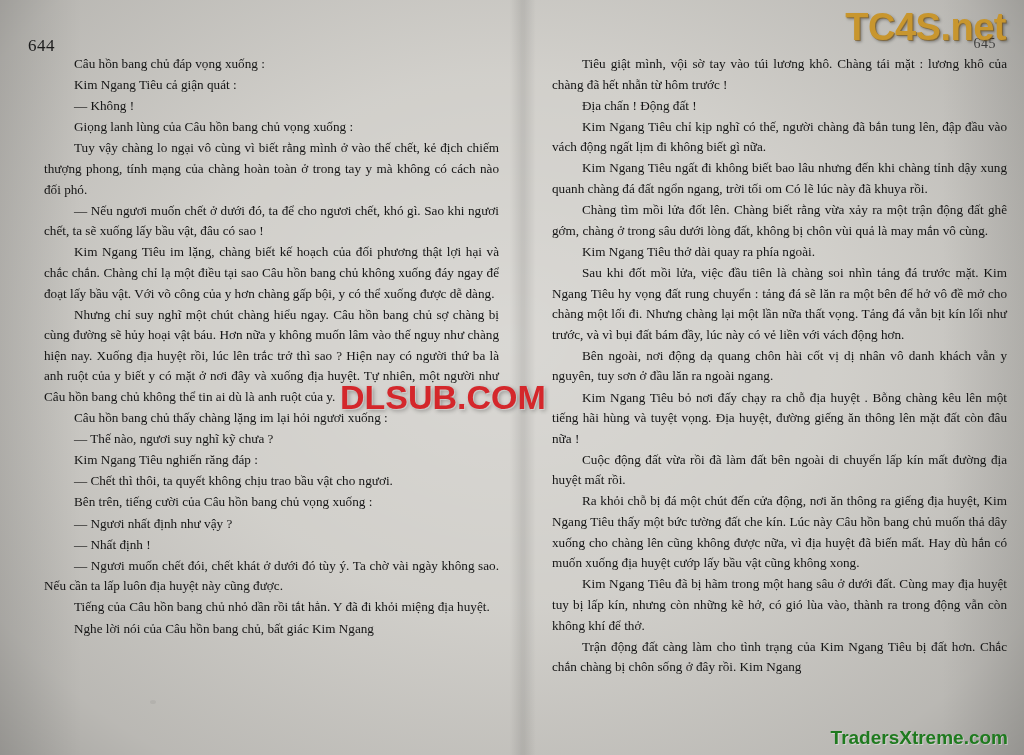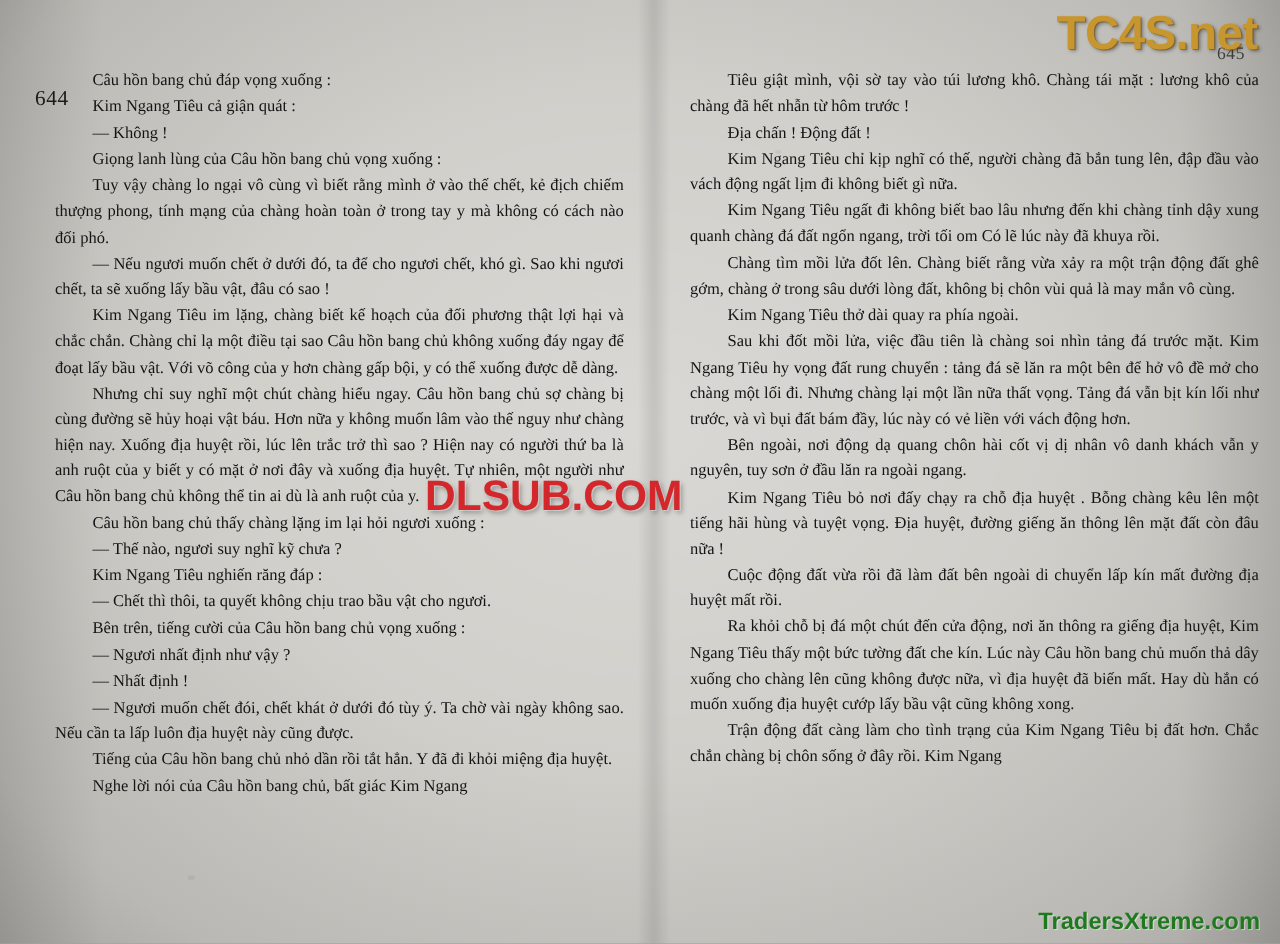--- a/index.html
+++ b/index.html
@@ -34,21 +34,21 @@
     background: linear-gradient(90deg, rgba(0,0,0,0.0) 0%, rgba(0,0,0,0.09) 45%, rgba(0,0,0,0.09) 55%, rgba(0,0,0,0.0) 100%);
     pointer-events: none;
   }
   .page-number {
     position: absolute;
     font-family: "Liberation Serif", serif;
     font-size: 17px;
     color: #1b1b1b;
     letter-spacing: 0.5px;
   }
-  #page-number-left { left: 28px; top: 36px; margin-top: 33px; }
+  #page-number-left { left: 28px; top: 36px; }
   #page-number-right { right: 28px; top: 36px; color: #2b2b2b; font-size: 14px; opacity: 0.85; }
 
   .column {
     position: absolute;
     top: 54px;
     width: 455px;
     font-size: 13.2px;
     line-height: 1.56;
     color: #141414;
     text-align: justify;
@@ -143,20 +143,21 @@
     <p>Địa chấn ! Động đất !</p>
     <p>Kim Ngang Tiêu chỉ kịp nghĩ có thế, người chàng đã bắn tung lên, đập đầu vào vách động ngất lịm đi không biết gì nữa.</p>
     <p>Kim Ngang Tiêu ngất đi không biết bao lâu nhưng đến khi chàng tỉnh dậy xung quanh chàng đá đất ngổn ngang, trời tối om Có lẽ lúc này đã khuya rồi.</p>
     <p>Chàng tìm mồi lửa đốt lên. Chàng biết rằng vừa xảy ra một trận động đất ghê gớm, chàng ở trong sâu dưới lòng đất, không bị chôn vùi quả là may mắn vô cùng.</p>
     <p>Kim Ngang Tiêu thở dài quay ra phía ngoài.</p>
     <p>Sau khi đốt mồi lửa, việc đầu tiên là chàng soi nhìn tảng đá trước mặt. Kim Ngang Tiêu hy vọng đất rung chuyển : tảng đá sẽ lăn ra một bên để hở vô đề mở cho chàng một lối đi. Nhưng chàng lại một lần nữa thất vọng. Tảng đá vẫn bịt kín lối như trước, và vì bụi đất bám đầy, lúc này có vẻ liền với vách động hơn.</p>
     <p>Bên ngoài, nơi động dạ quang chôn hài cốt vị dị nhân vô danh khách vẫn y nguyên, tuy sơn ở đầu lăn ra ngoài ngang.</p>
     <p>Kim Ngang Tiêu bỏ nơi đấy chạy ra chỗ địa huyệt . Bỗng chàng kêu lên một tiếng hãi hùng và tuyệt vọng. Địa huyệt, đường giếng ăn thông lên mặt đất còn đâu nữa !</p>
     <p>Cuộc động đất vừa rồi đã làm đất bên ngoài di chuyển lấp kín mất đường địa huyệt mất rồi.</p>
     <p>Ra khỏi chỗ bị đá một chút đến cửa động, nơi ăn thông ra giếng địa huyệt, Kim Ngang Tiêu thấy một bức tường đất che kín. Lúc này Câu hồn bang chủ muốn thả dây xuống cho chàng lên cũng không được nữa, vì địa huyệt đã biến mất. Hay dù hắn có muốn xuống địa huyệt cướp lấy bầu vật cũng không xong.</p>
+    <p>Kim Ngang Tiêu đã bị hãm trong một hang sâu ở dưới đất. Cùng may địa huyệt tuy bị lấp kín, nhưng còn những kẽ hở, có gió lùa vào, thành ra trong động vẫn còn không khí để thở.</p>
     <p>Trận động đất càng làm cho tình trạng của Kim Ngang Tiêu bị đất hơn. Chắc chắn chàng bị chôn sống ở đây rồi. Kim Ngang</p>
   </div>
 
   <div class="wm" id="wm-tc4s">TC4S.net</div>
   <div class="wm" id="wm-dlsub">DLSUB.COM</div>
   <div class="wm" id="wm-traders">TradersXtreme.com</div>
 
   <div class="blemish" style="left:150px; top:700px; width:6px; height:4px;"></div>
   <div class="blemish" style="left:620px; top:120px; width:5px; height:3px;"></div>
 

